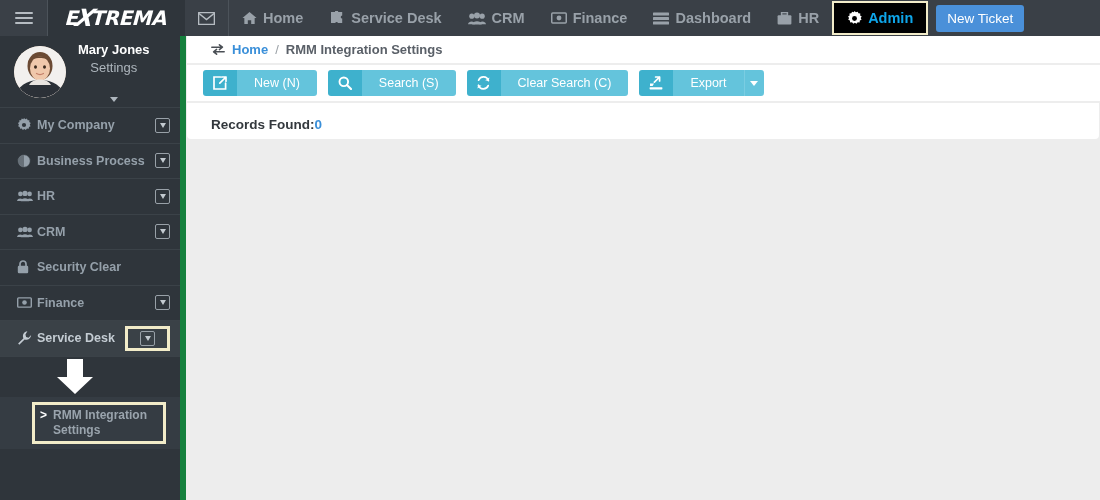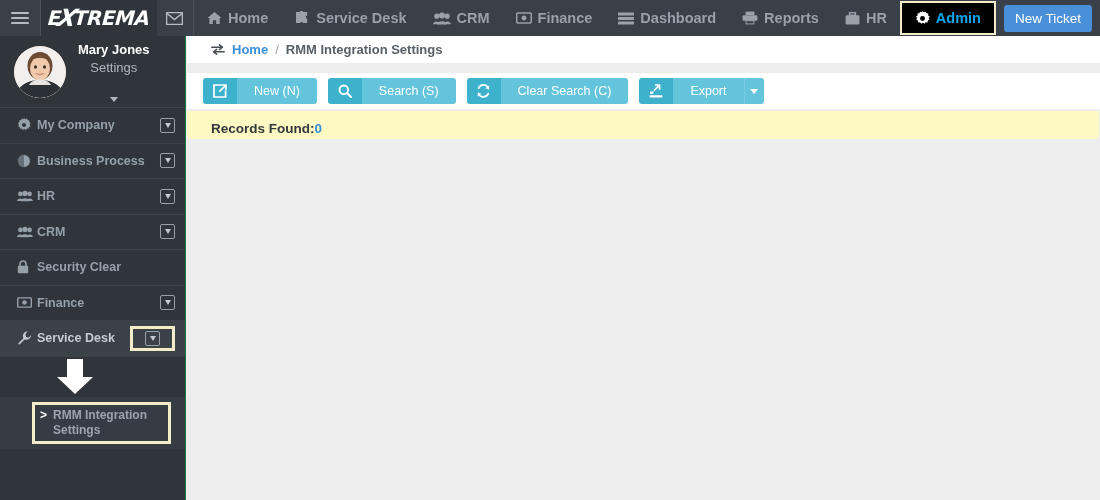--- a/index.html
+++ b/index.html
@@ -68,21 +68,21 @@
     background: #4a90d9; color: #fff;
     font-size: 13.5px; padding: 6px 11px;
     border-radius: 3px; cursor: pointer; white-space: nowrap;
   }
 
   
   .sidebar {
     position: absolute; top: 36px; left: 0;
     width: 186px; height: 464px;
     background: #2f353b;
-    border-right: 1px solid #15803d;
+    border-right: 6px solid #15803d;
     overflow: hidden;
   }
   .userbox {
     height: 72px; display: flex; align-items: center;
     padding: 0 10px 0 14px; gap: 12px;
     border-bottom: 1px solid #3b4248;
   }
   .avatar {
     width: 52px; height: 52px; border-radius: 50%;
     background: #e8d5c4; overflow: hidden; flex: none;
@@ -170,21 +170,21 @@
     padding: 0 0 0 24px; gap: 7px;
     font-size: 13px; font-weight: bold;
   }
   .bc-icon { color: #4a4f55; display: flex; align-items: center; }
   .bc-home { color: #3a8fd9; cursor: pointer; font-weight: bold; }
   .bc-sep { color: #9aa0a6; font-weight: normal; }
   .bc-current { color: #5a6068; }
 
   .toolbar-card {
     background: #ffffff;
-    margin-top: 10px;
+    margin-top: 2px;
     height: 36px;
     display: flex; align-items: center;
     padding: 0 0 0 16px; gap: 11px;
   }
   .btn {
     display: flex; align-items: stretch;
     height: 26px; border-radius: 3px; overflow: hidden;
     cursor: pointer;
   }
   .btn .bico {
@@ -208,23 +208,23 @@
   }
   .btn .bcaret i {
     width: 0; height: 0;
     border-left: 4px solid transparent;
     border-right: 4px solid transparent;
     border-top: 5px solid #ffffff;
     display: block;
   }
 
   .records-card {
-    background: #fef9c3;
+    background: #ffffff;
     margin-top: 2px;
-    height: 28px;
+    height: 36px;
     display: flex; align-items: center;
     padding: 6px 0 0 24px;
     border-radius: 0 0 4px 4px;
     width: 912px;
   }
   .records-label { color: #33383d; font-size: 13.5px; font-weight: bold; }
   .records-value { color: #3a8fd9; font-size: 13.5px; font-weight: bold; }
 </style>
 </head>
 <body>
@@ -298,31 +298,20 @@
       <span class="ico">
         <svg width="16" height="13" viewBox="0 0 16 13">
             <rect x="0" y="0.4" width="16" height="3.2" rx="0.6" fill="#99a1a9"></rect>
             <rect x="0" y="4.9" width="16" height="3.2" rx="0.6" fill="#99a1a9"></rect>
             <rect x="0" y="9.4" width="16" height="3.2" rx="0.6" fill="#99a1a9"></rect>
           </svg>
       </span>
       <span>Dashboard</span>
     </div>
 
-    <div class="nav-item">
-      <span class="ico">
-        <svg width="16" height="14" viewBox="0 0 16 14">
-            <rect x="3.6" y="0.6" width="8.8" height="3.4" fill="#99a1a9"></rect>
-            <rect x="0.6" y="4.2" width="14.8" height="5.6" rx="1.2" fill="#99a1a9"></rect>
-            <rect x="3.6" y="9.2" width="8.8" height="4.2" fill="#99a1a9"></rect>
-            <rect x="4.6" y="10.2" width="6.8" height="2.2" fill="#3a4047"></rect>
-          </svg>
-      </span>
-      <span>Reports</span>
-    </div>
 
     <div class="nav-item">
       <span class="ico">
         <svg width="15" height="13" viewBox="0 0 15 13">
             <rect x="4.6" y="0.6" width="5.8" height="2.6" fill="none" stroke="#99a1a9" stroke-width="1.5"></rect>
             <rect x="0.6" y="3.2" width="13.8" height="9.2" rx="1" fill="#99a1a9"></rect>
           </svg>
       </span>
       <span>HR</span>
     </div>

